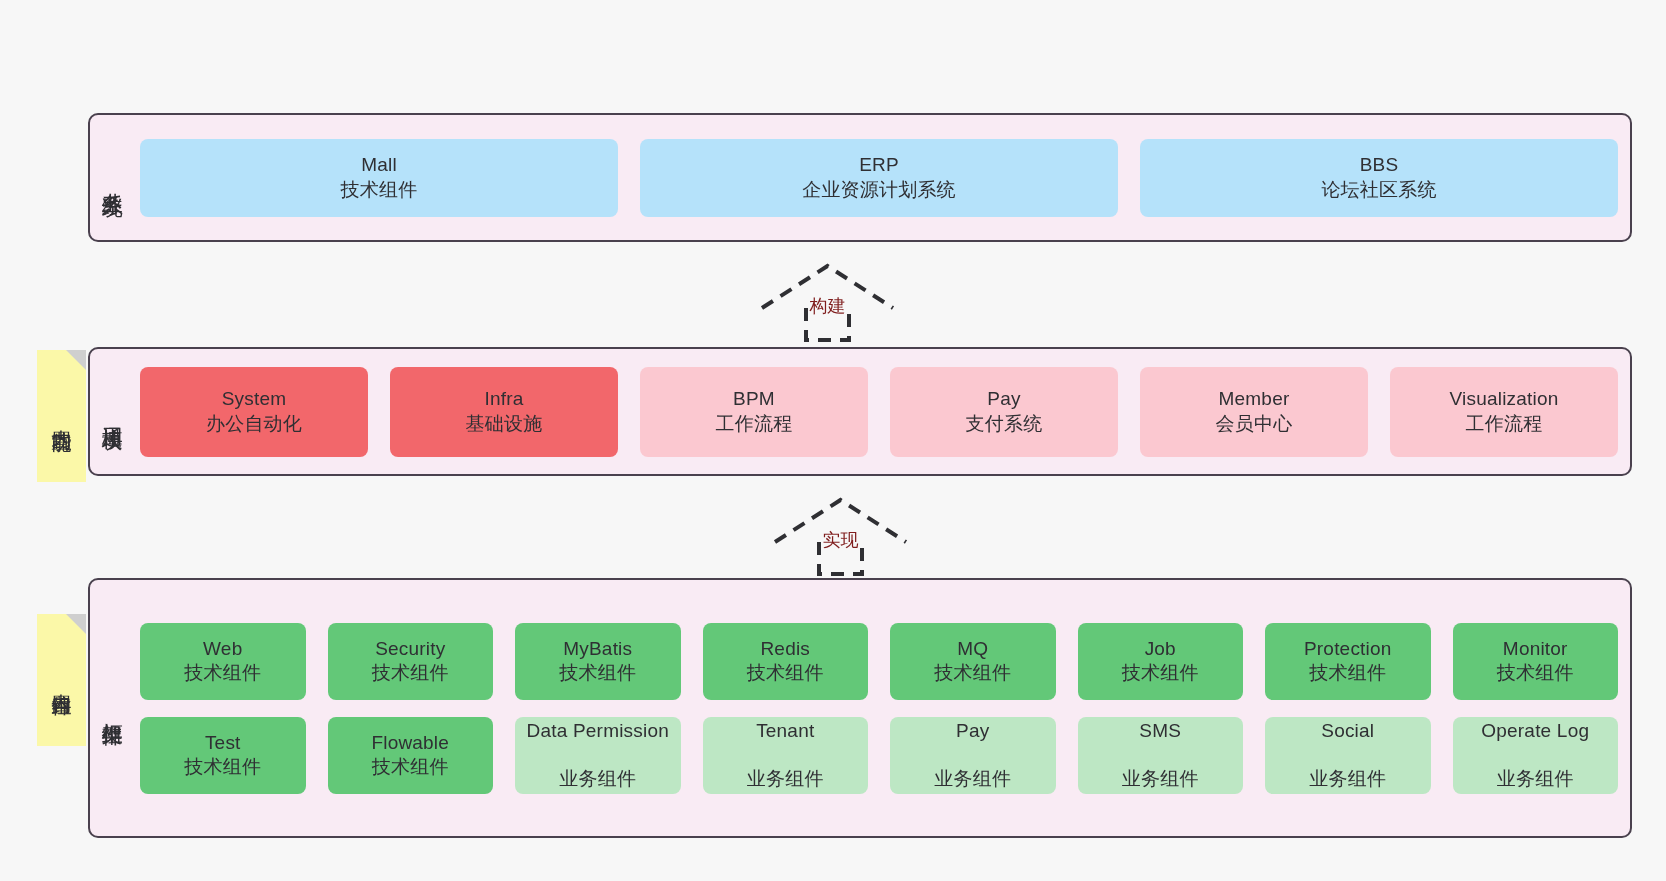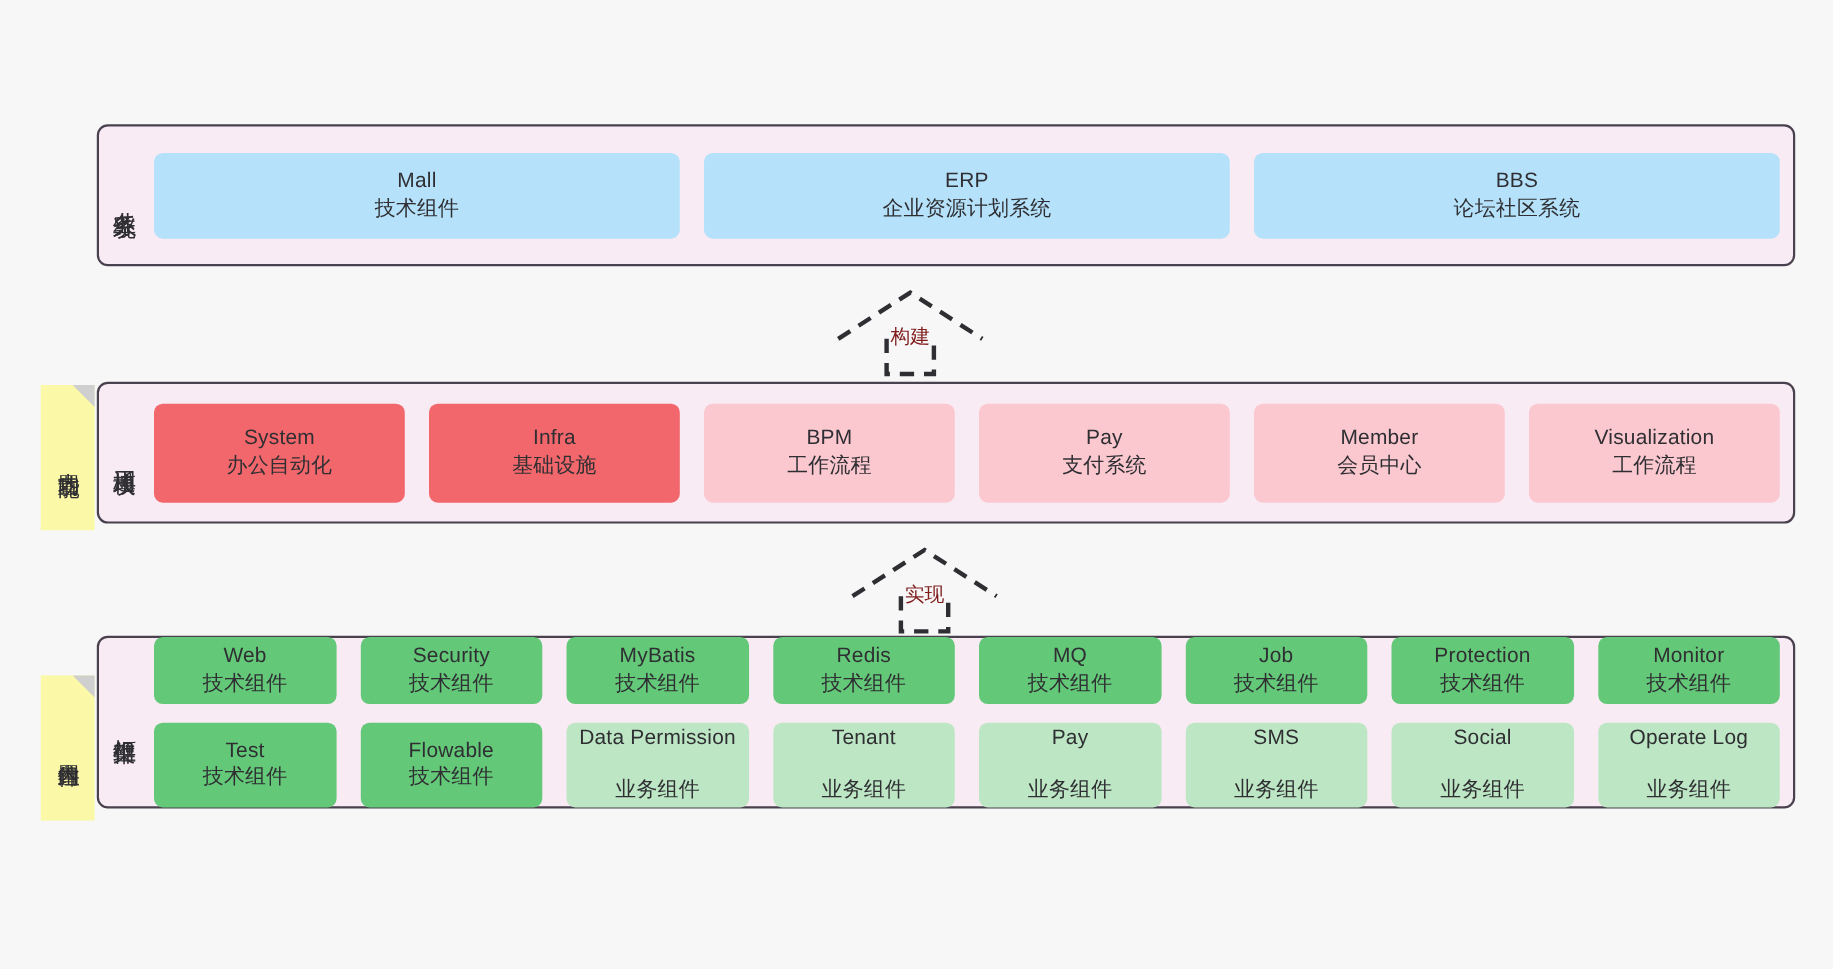--- a/index.html
+++ b/index.html
@@ -218,21 +218,21 @@
       <path d="M 46 46 L 46 78 L 89 78 L 89 46" fill="none" stroke="#2F2F33" stroke-width="4" stroke-dasharray="13 9" stroke-linecap="butt"></path>
     </svg>
     <span class="conn-label" style="top:32px;">实现</span>
   </div>
 
   <div class="sticky" id="sticky-framework" style="left:37px; top:614px; height:132px;">
     <span class="fold"></span>
     <span>内置组件</span>
   </div>
 
-  <div class="layer" id="layer-framework" style="left:88px; top:578px; width:1544px; height:157px;">
+  <div class="layer" id="layer-framework" style="left:88px; top:578px; width:1544px; height:260px;">
     <div class="layer-title">框架组件</div>
     <div class="layer-body">
 
       <div class="row h-comp">
         <div class="card green">
           <span class="t1">Web</span>
           <span class="t2">技术组件</span>
         </div>
         <div class="card green">
           <span class="t1">Security</span>

